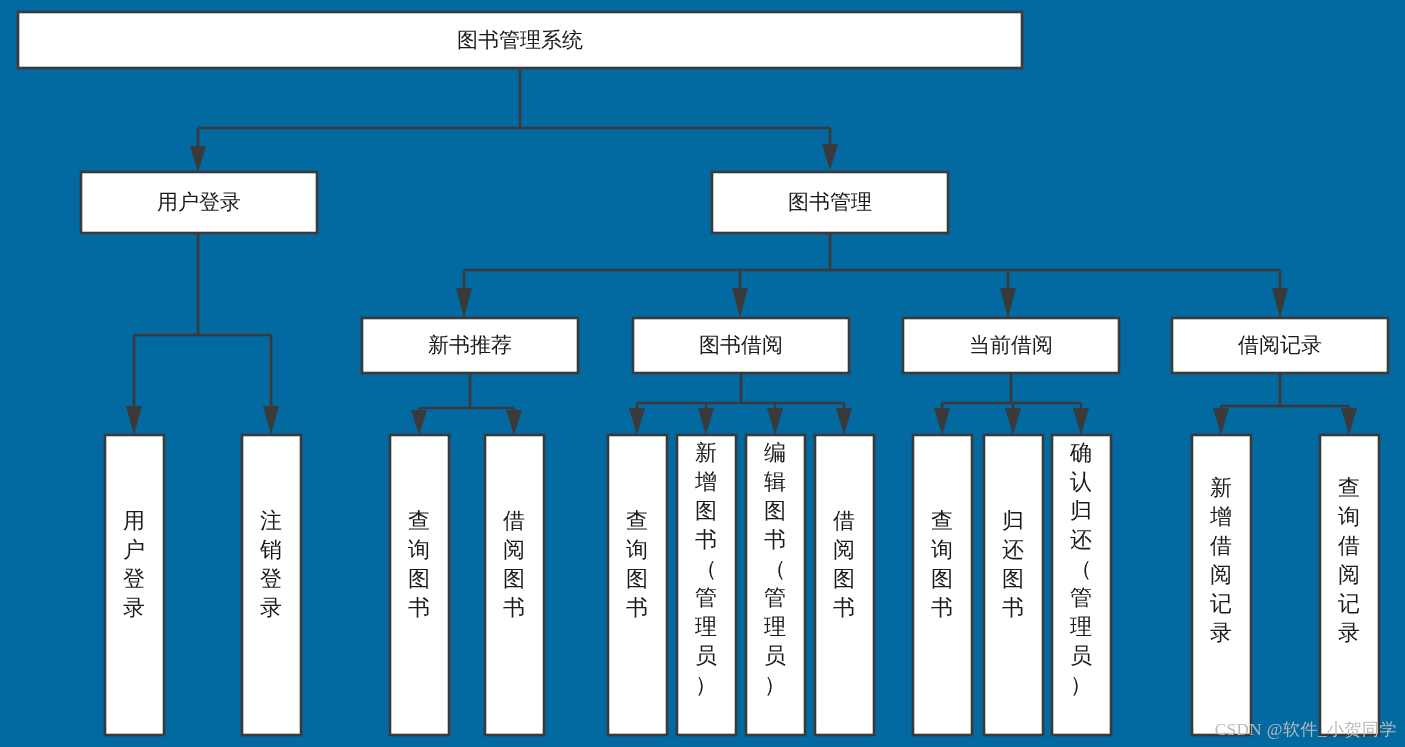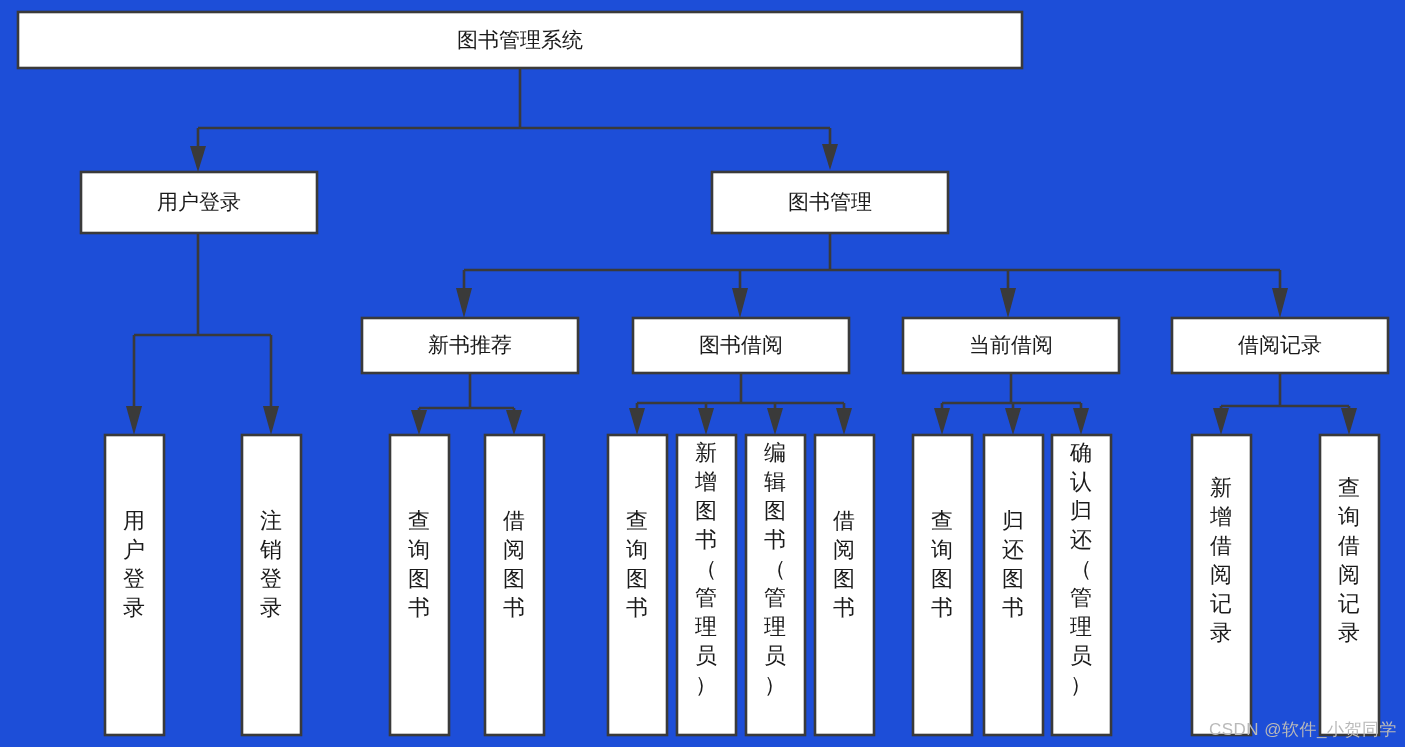--- a/index.html
+++ b/index.html
@@ -10,21 +10,21 @@
   body {
     width: 1405px;
     height: 747px;
     font-family: "Liberation Sans", "DejaVu Sans", sans-serif;
     overflow: hidden;
   }
   #diagram-root {
     position: relative;
     width: 1405px;
     height: 747px;
-    background: #1d4ed8;
+    background: #0369a1;
   }
   svg#flow {
     position: absolute;
     left: 0;
     top: 0;
     width: 1405px;
     height: 747px;
   }
   .node-rect {
     fill: #ffffff;
@@ -51,21 +51,21 @@
   .leaf-label {
     font-family: "Liberation Sans", "DejaVu Sans", sans-serif;
     fill: #1a1a1a;
     font-size: 22px;
     text-anchor: middle;
   }
   .watermark {
     position: absolute;
     right: 8px;
     bottom: 6px;
-    font-family: Liberation Sans, sans-serif;
+    font-family: Liberation Serif, serif;
     font-size: 17px;
     color: #b9b9b9;
     letter-spacing: 0.5px;
     white-space: nowrap;
     user-select: none;
     margin-top: 26px;
   }
 </style>
 </head>
 <body>

